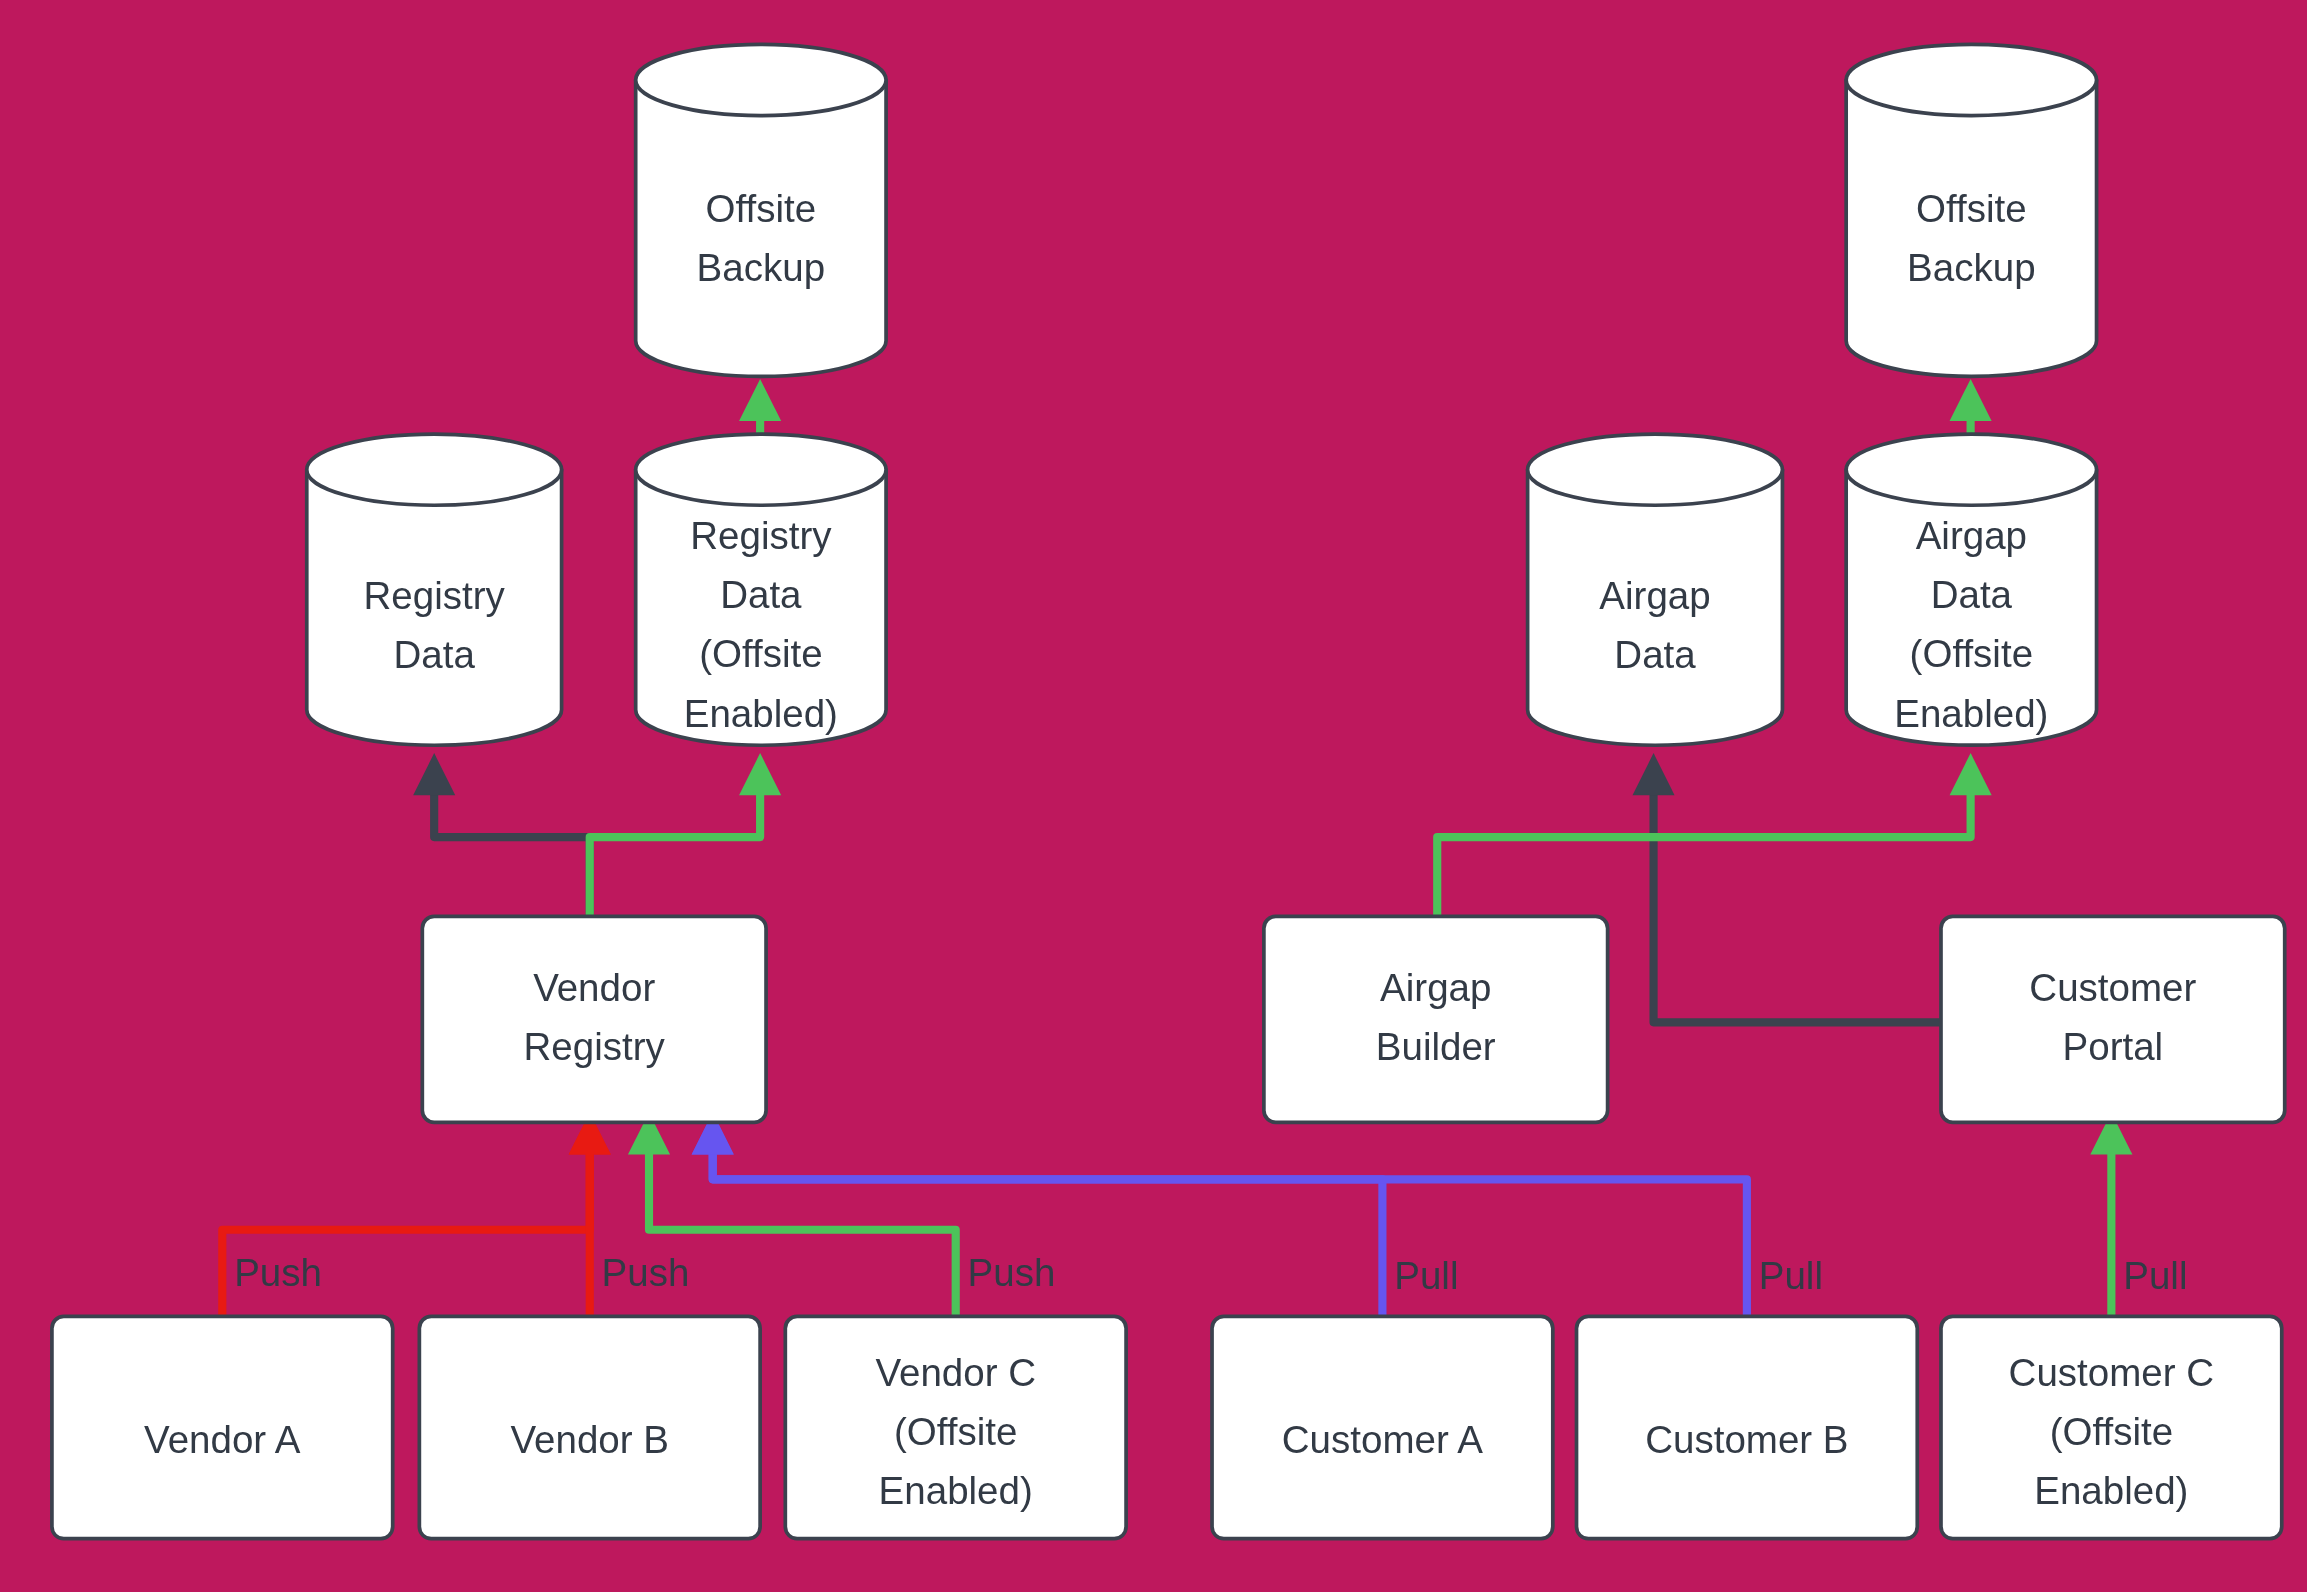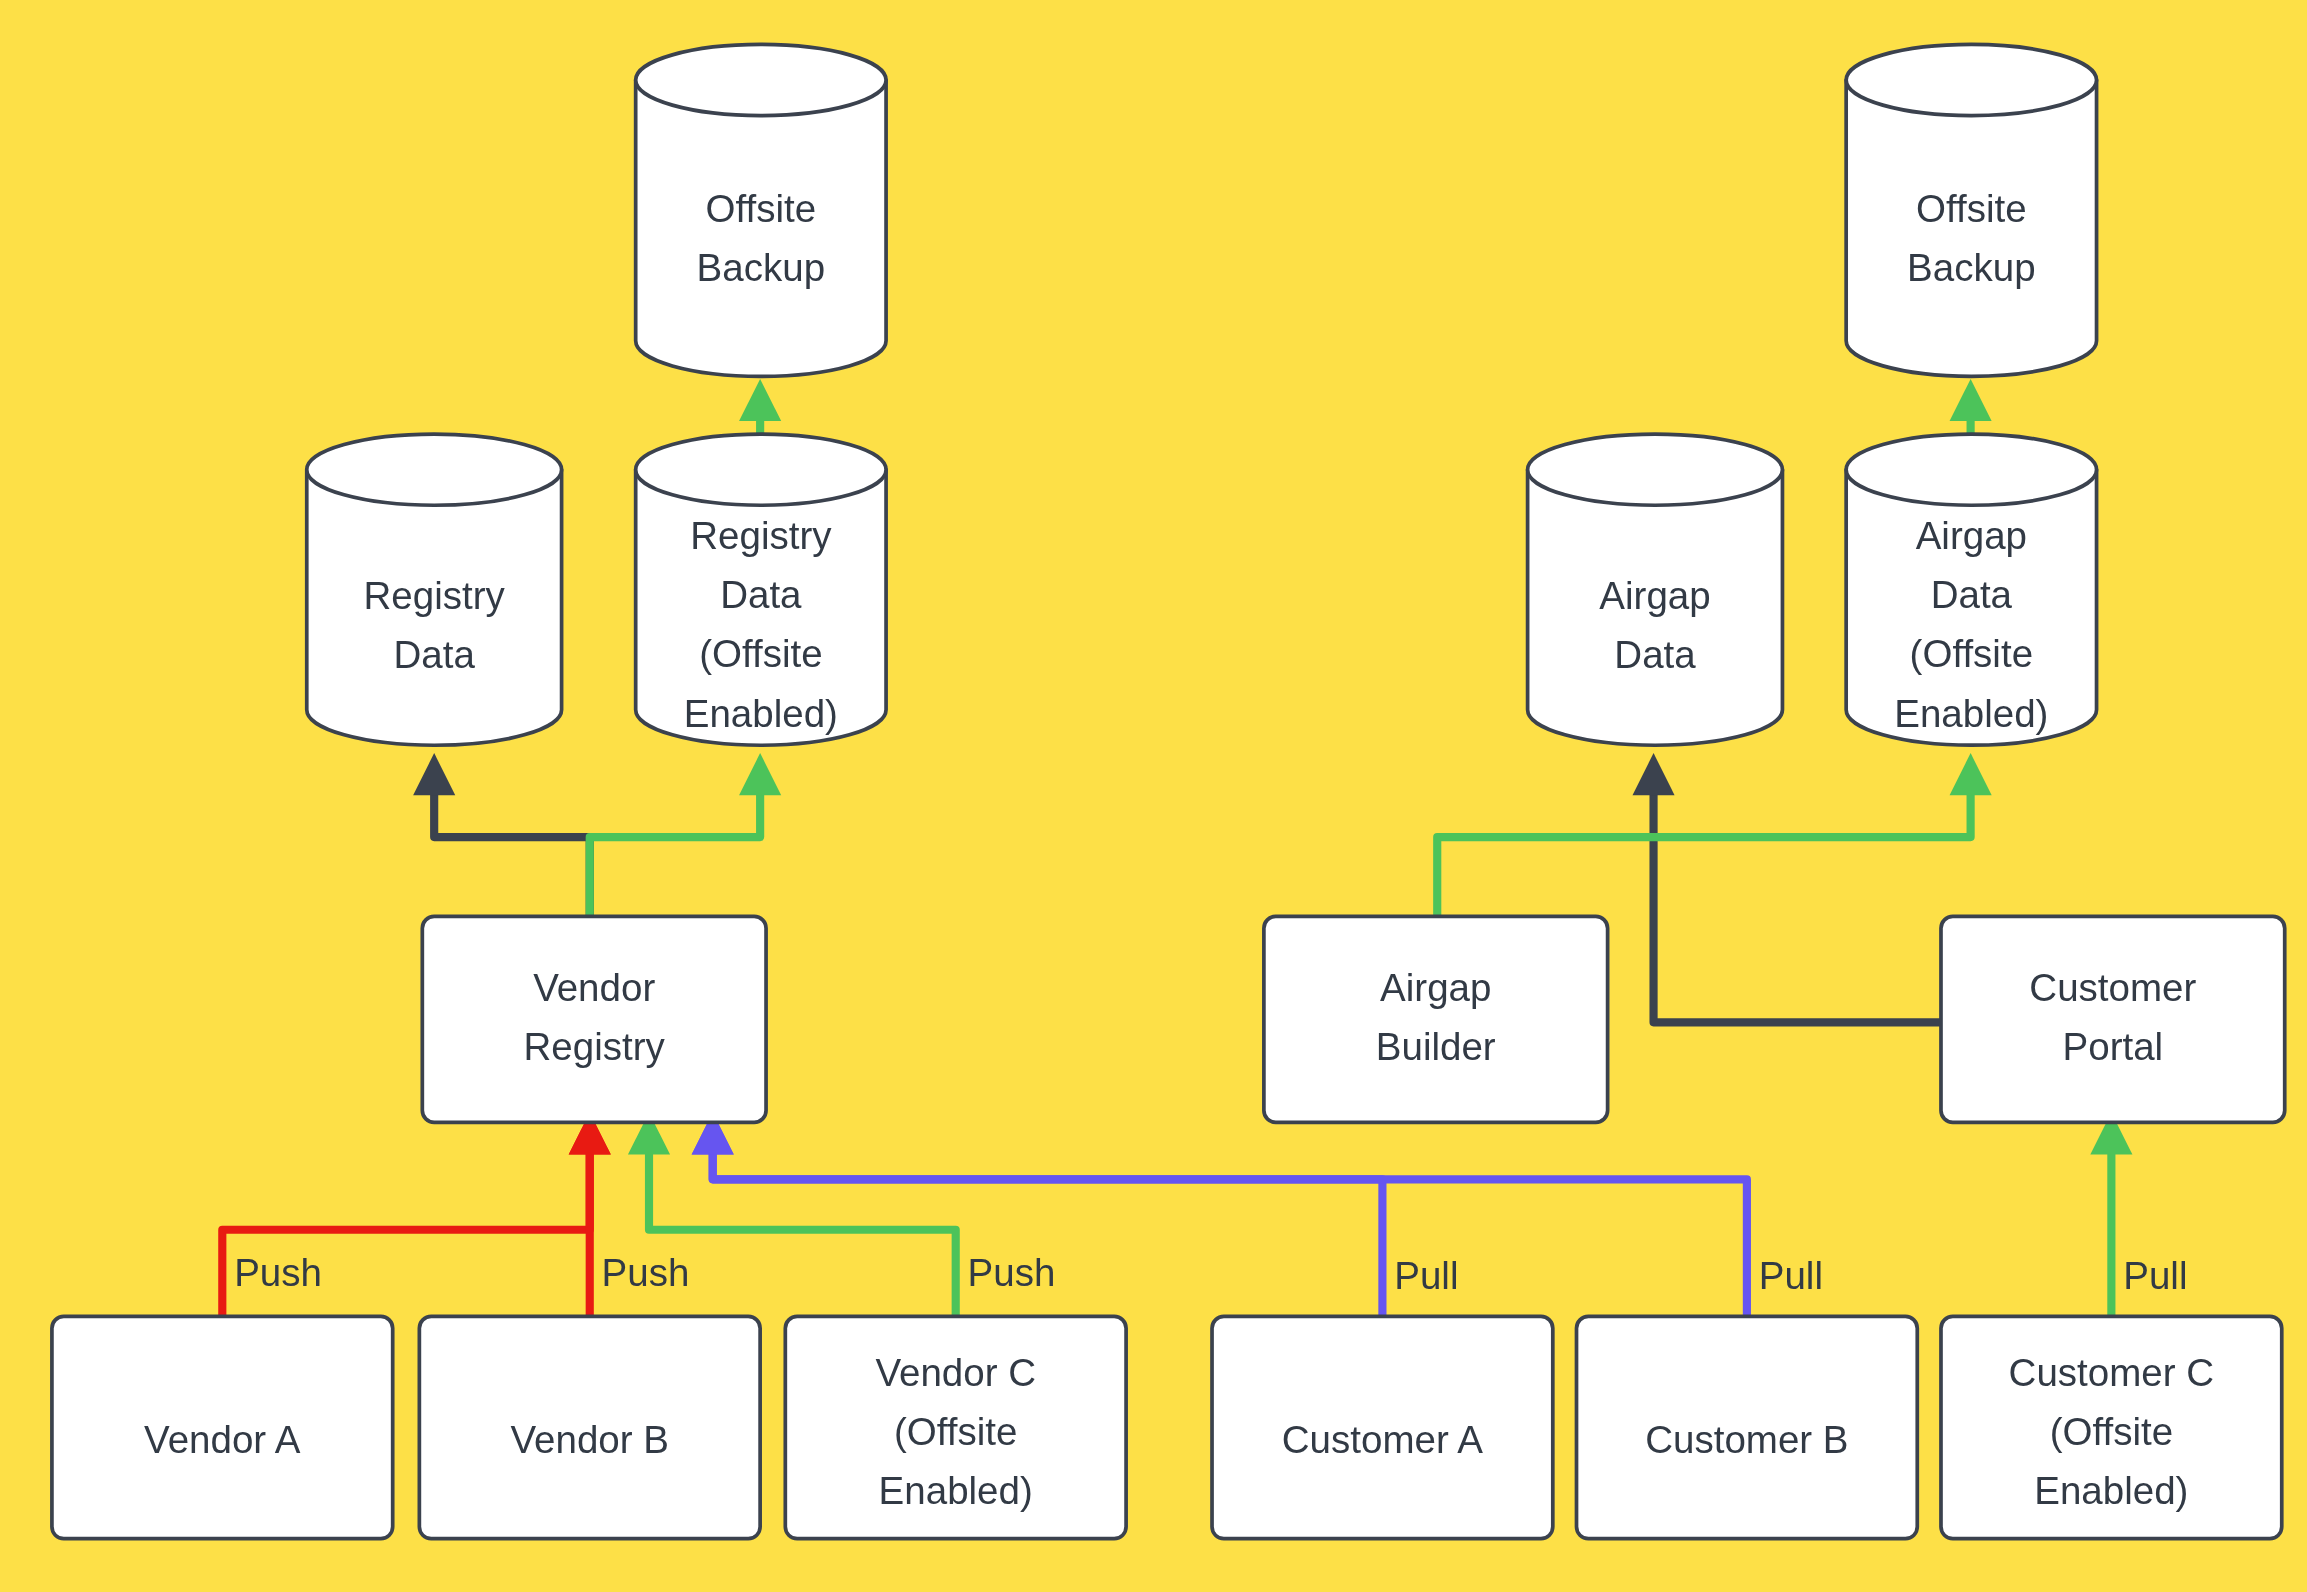--- a/index.html
+++ b/index.html
@@ -10,21 +10,21 @@
   body {
     width: 2307px;
     height: 1592px;
     font-family: "Liberation Sans", sans-serif;
     overflow: hidden;
   }
   #diagram-root {
     position: relative;
     width: 2307px;
     height: 1592px;
-    background: #fde047;
+    background: #be185d;
   }
   svg.canvas {
     display: block;
     width: 2307px;
     height: 1592px;
   }
   .node-shape {
     fill: #ffffff;
     stroke: #3b424e;
     stroke-width: 5;

